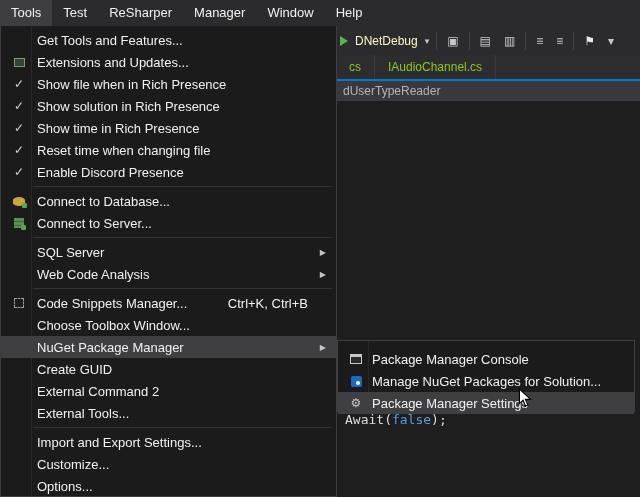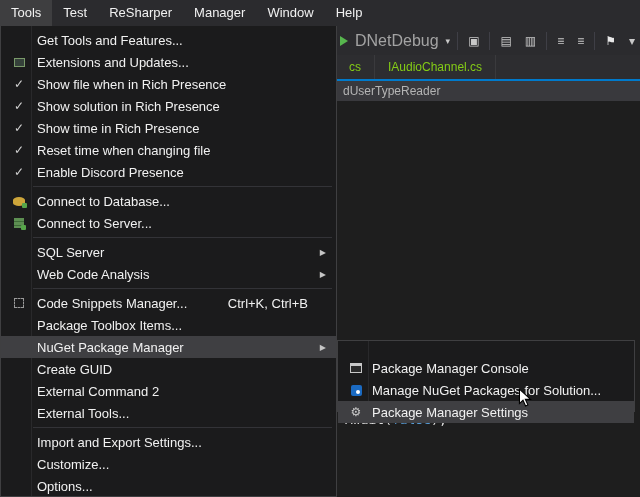--- a/index.html
+++ b/index.html
@@ -22,21 +22,21 @@
   
   .toolbar {
     position:absolute; left:336px; top:26px; right:0; height:29px;
     background:#2b2b2e; display:flex; align-items:center; gap:7px;
     padding-left:4px; color:#c8c8c8; z-index:1;
   }
   .play-icon {
     width:0; height:0; border-top:5px solid transparent; border-bottom:5px solid transparent;
     border-left:8px solid #57b64e; display:inline-block;
   }
-  .debug-target { color:#a3a3a3; font-size:16px; }
+  .debug-target { color:#fef9c3; font-size:12px; }
   .dd-arrow { font-size:9px; color:#c8c8c8; }
   .tbtn { font-size:12px; color:#c8c8c8; padding:2px 3px; }
   .tsep { width:1px; height:18px; background:#3f3f46; }
   .flag { color:#e8e8e8; }
 
   
   .tabstrip {
     position:absolute; left:336px; top:55px; right:0; height:26px;
     background:#2d2d30; display:flex; align-items:stretch;
     border-bottom:2px solid #007acc; z-index:1;
@@ -100,21 +100,21 @@
   .icon-nuget { position:relative; width:11px; height:11px; background:#1b6ac1; border-radius:2px; }
   .icon-nuget::after {
     content:""; position:absolute; right:2px; bottom:2px; width:4px; height:4px;
     background:#fff; border-radius:50%;
   }
   .gear { color:#c8c8c8; font-size:12px; }
 
   
   .submenu-panel {
     position:absolute; left:337px; top:340px; width:298px; height:72px;
-    background:#1b1b1c; border:1px solid #3f3f41; padding-top:16px; z-index:12;
+    background:#1b1b1c; border:1px solid #3f3f41; padding-top:7px; z-index:12;
   }
   .submenu-panel .mi { padding-left:34px; }
 
   
   .cursor { position:absolute; left:518px; top:388px; z-index:30; }
 </style>
 </head>
 <body>
 
 <div id="app">
@@ -222,21 +222,21 @@
     <div class="msep"></div>
 
     <div class="mi">
       <span class="gut">
           <span class="icon-snippets"></span>
         </span>
       <span class="lbl">Code Snippets Manager...</span>
       <span class="shortcut">Ctrl+K, Ctrl+B</span>
     </div>
     <div class="mi">
-      <span class="lbl">Package Toolbox Items...</span>
+      <span class="lbl">Choose Toolbox Window...</span>
     </div>
     <div class="mi hl">
       <span class="lbl">NuGet Package Manager</span>
       <span class="sub-arrow">▶</span>
     </div>
     <div class="mi">
       <span class="lbl">Create GUID</span>
     </div>
     <div class="mi">
       <span class="lbl">External Command 2</span>

